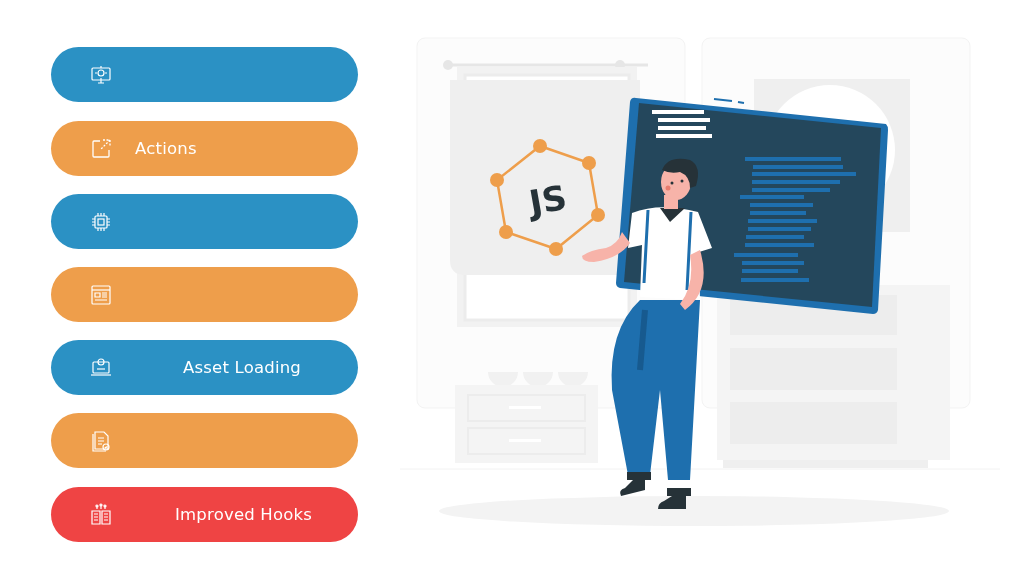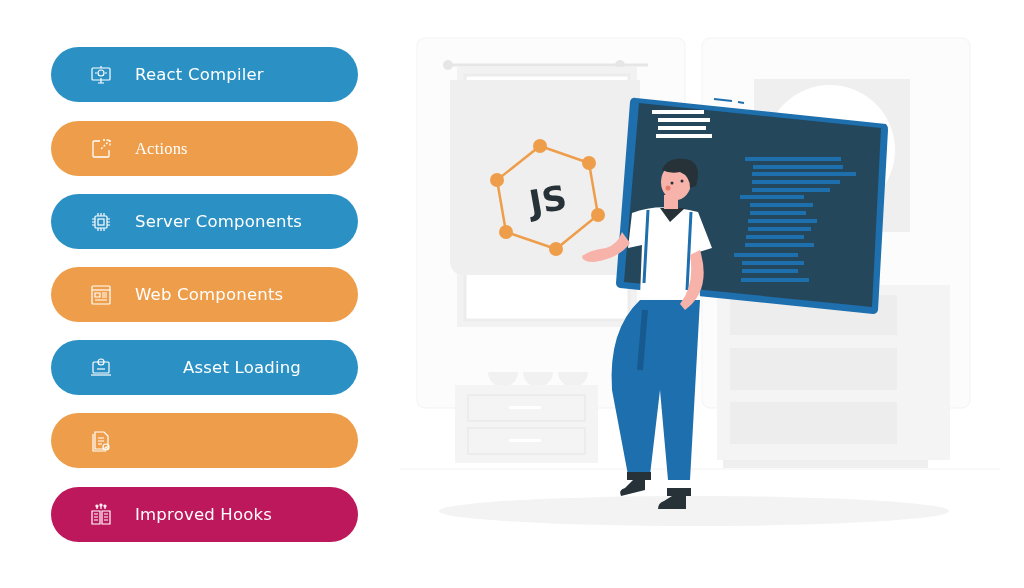--- a/index.html
+++ b/index.html
@@ -31,53 +31,50 @@
 
   <div class="pill" style="top:0px;background:#2b91c4;">
     <span class="ico">
       <svg viewBox="0 0 24 24" fill="none" stroke="#ffffff" stroke-width="1.2">
           <rect x="3" y="5" width="18" height="12" rx="1"></rect>
           <path d="M9 20h6M12 17v3"></path>
           <circle cx="12" cy="10" r="3"></circle>
           <path d="M12 5V3M12 17v-2M8 10H6M18 10h-2"></path>
         </svg>
     </span>
-    <span class="label">React Compiler</span>
-  </div>
-
-  <div class="pill" style="top:74px;background:#ee9e4b;font-family:Liberation Serif, serif;">
+  </div>
+
+  <div class="pill" style="top:74px;background:#ee9e4b;">
     <span class="ico">
       <svg viewBox="0 0 24 24" fill="none" stroke="#ffffff" stroke-width="1.3">
           <path d="M11 4H5a1 1 0 0 0-1 1v14a1 1 0 0 0 1 1h14a1 1 0 0 0 1-1v-6"></path>
           <path d="M14 3h7v7M21 3l-9 9" stroke-dasharray="2 1.5"></path>
         </svg>
     </span>
     <span class="label">Actions</span>
   </div>
 
   <div class="pill" style="top:147px;background:#2b91c4;">
     <span class="ico">
       <svg viewBox="0 0 24 24" fill="none" stroke="#ffffff" stroke-width="1.2">
           <rect x="6" y="6" width="12" height="12" rx="1"></rect>
           <rect x="9" y="9" width="6" height="6"></rect>
           <path d="M9 3v3M12 3v3M15 3v3M9 18v3M12 18v3M15 18v3M3 9h3M3 12h3M3 15h3M18 9h3M18 12h3M18 15h3"></path>
         </svg>
     </span>
-    <span class="label">Server Components</span>
   </div>
 
   <div class="pill" style="top:220px;background:#ee9e4b;">
     <span class="ico">
       <svg viewBox="0 0 24 24" fill="none" stroke="#ffffff" stroke-width="1.2">
           <rect x="3" y="3" width="18" height="18" rx="1"></rect>
           <path d="M3 7h18"></path>
           <path d="M6 10h5v4H6zM13 10h5M13 12h5M13 14h5M6 17h12"></path>
         </svg>
     </span>
-    <span class="label">Web Components</span>
   </div>
 
   <div class="pill" style="top:293px;background:#2b91c4;gap:48px;">
     <span class="ico">
       <svg viewBox="0 0 24 24" fill="none" stroke="#ffffff" stroke-width="1.2">
           <rect x="4" y="6" width="16" height="11" rx="1"></rect>
           <path d="M2 19h20"></path>
           <circle cx="12" cy="6" r="3"></circle>
           <path d="M8 13h8"></path>
         </svg>
@@ -90,21 +87,21 @@
       <svg viewBox="0 0 24 24" fill="none" stroke="#ffffff" stroke-width="1.2">
           <path d="M6 3h9l4 4v13H6z"></path>
           <path d="M4 5v17h13"></path>
           <path d="M9 9h6M9 12h6M9 15h4"></path>
           <circle cx="17" cy="18" r="3"></circle>
           <path d="M15.8 18l.9.9 1.6-1.6"></path>
         </svg>
     </span>
   </div>
 
-  <div class="pill" style="top:440px;background:#be185d;">
+  <div class="pill" style="top:440px;background:#ef4444;gap:40px;">
     <span class="ico">
       <svg viewBox="0 0 24 24" fill="none" stroke="#ffffff" stroke-width="1.2">
           <path d="M3 8h8v13H3zM13 8h8v13h-8z"></path>
           <path d="M5 11h4M5 14h4M5 17h4M15 11h4M15 14h4M15 17h4"></path>
           <path d="M8 6V3M12 6V2M16 6V3"></path>
           <circle cx="8" cy="3" r="1"></circle>
           <circle cx="12" cy="2" r="1"></circle>
           <circle cx="16" cy="3" r="1"></circle>
         </svg>
     </span>

